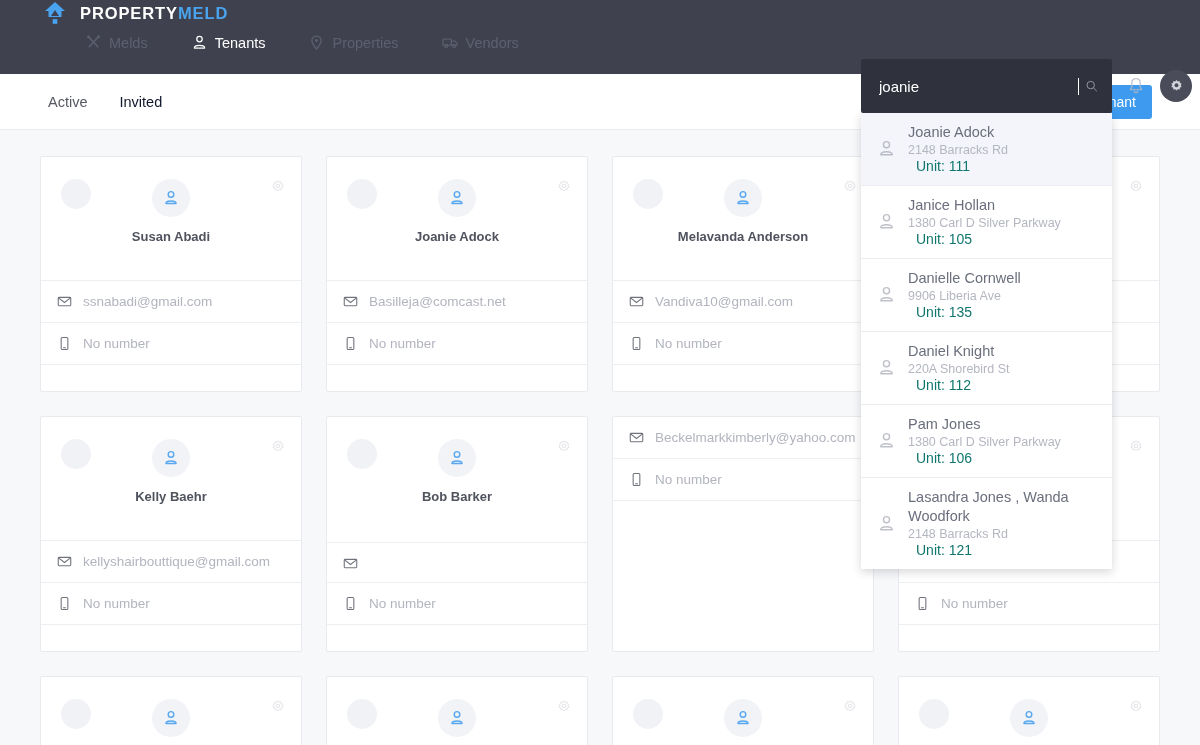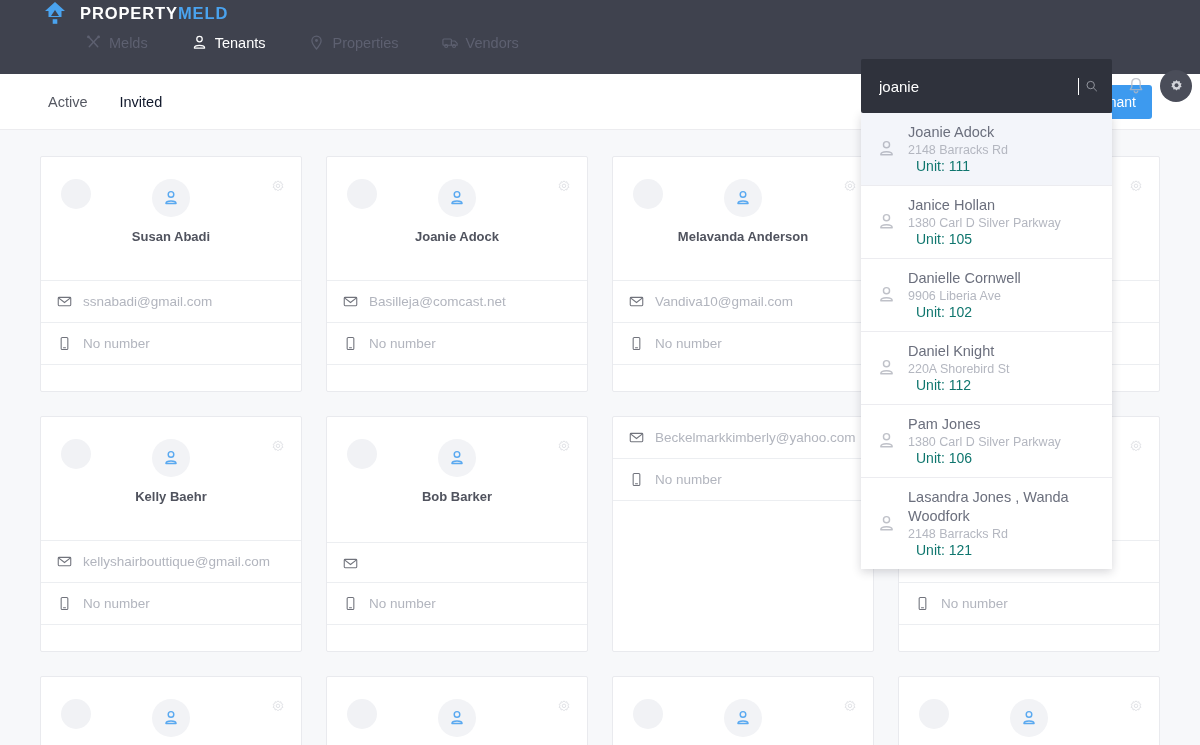--- a/index.html
+++ b/index.html
@@ -244,21 +244,21 @@
         </div>
 
         <div class="dd-row">
           <svg class="dd-ico" viewBox="0 0 20 20">
             <circle cx="10" cy="6" r="3.2" fill="none" stroke="#8b8f9c" stroke-width="1.5"></circle>
             <path d="M4 16.5 C4 12.5 16 12.5 16 16.5 Z" fill="none" stroke="#8b8f9c" stroke-width="1.5" stroke-linejoin="round"></path>
           </svg>
           <div class="dd-text">
             <div class="dd-name">Danielle Cornwell</div>
             <div class="dd-addr">9906 Liberia Ave</div>
-            <div class="dd-unit">Unit: 102</div>
+            <div class="dd-unit">Unit: 135</div>
           </div>
         </div>
 
         <div class="dd-row">
           <svg class="dd-ico" viewBox="0 0 20 20">
             <circle cx="10" cy="6" r="3.2" fill="none" stroke="#8b8f9c" stroke-width="1.5"></circle>
             <path d="M4 16.5 C4 12.5 16 12.5 16 16.5 Z" fill="none" stroke="#8b8f9c" stroke-width="1.5" stroke-linejoin="round"></path>
           </svg>
           <div class="dd-text">
             <div class="dd-name">Daniel Knight</div>

